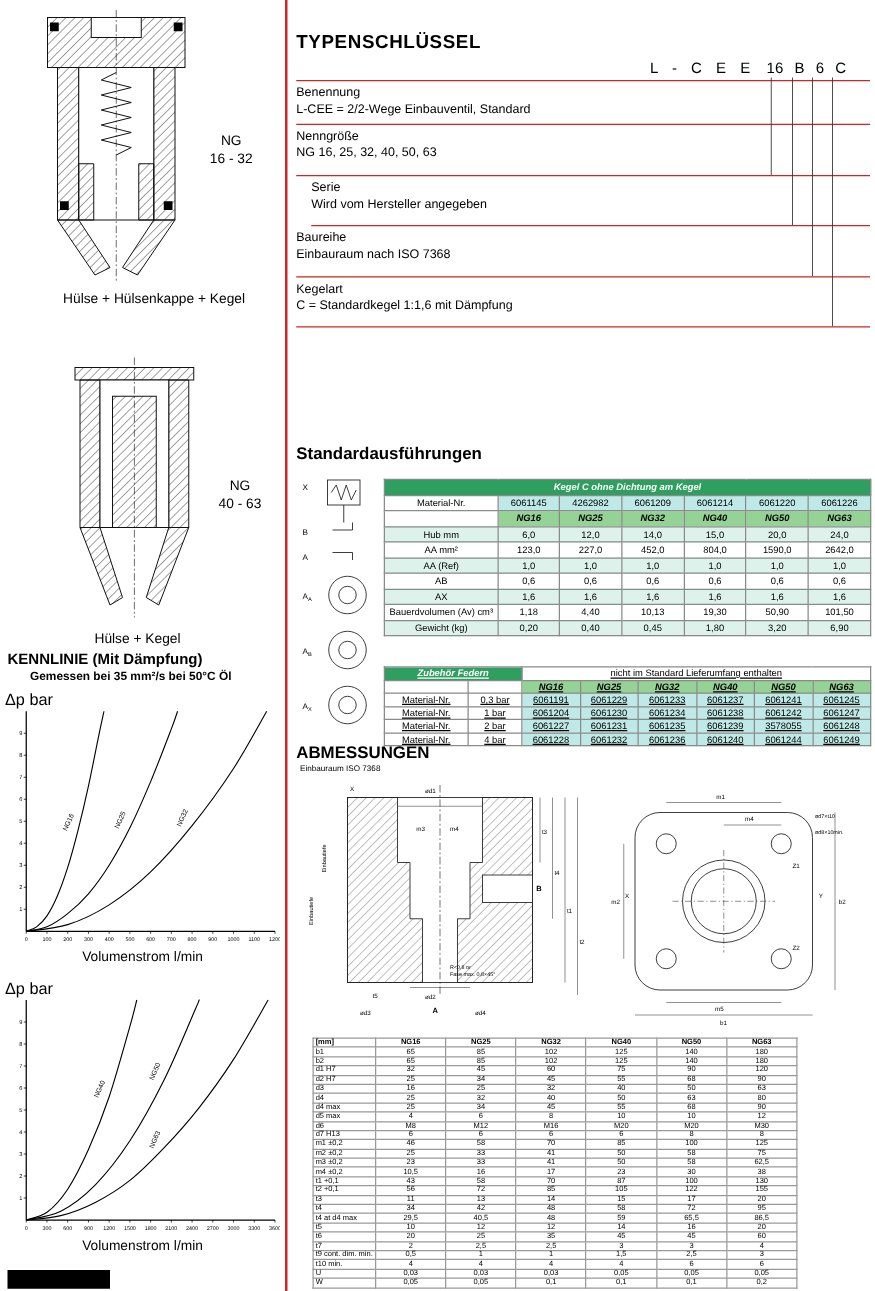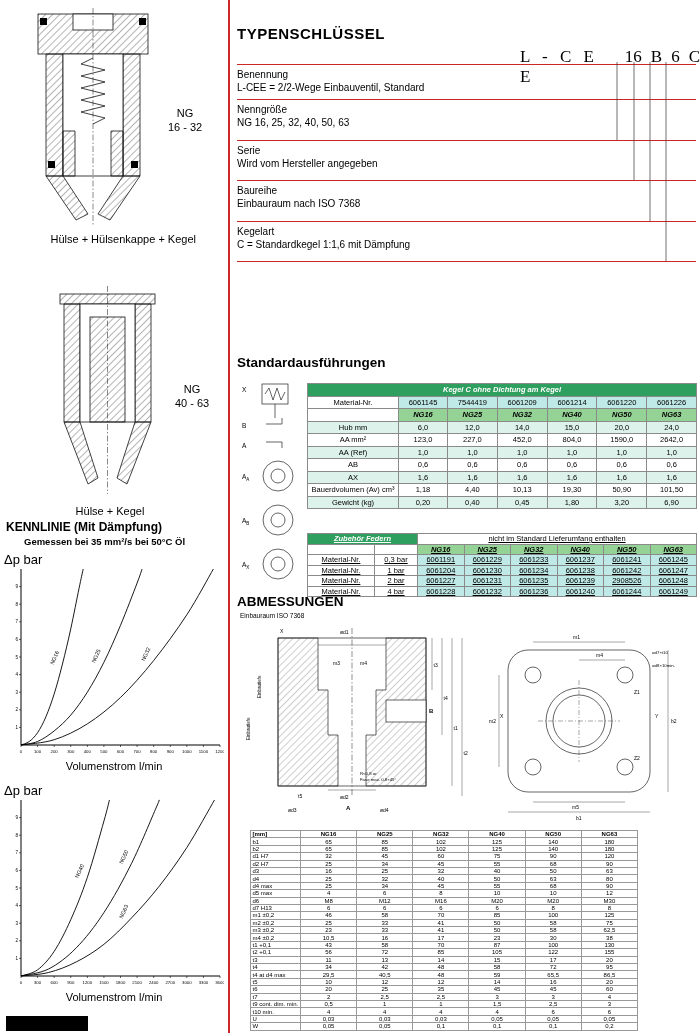--- a/index.html
+++ b/index.html
@@ -25,28 +25,28 @@
   #dp1{left:4px;top:552px;}
   #dp2{left:4px;top:783px;}
   .vol-label{width:228px;text-align:center;font-size:11px;}
   #vol1{left:0;top:760px;}
   #vol2{left:0;top:991px;}
   #chart1{left:4px;top:565px;}
   #chart2{left:4px;top:796px;}
   #footer-mark{left:6px;top:1016px;width:82px;height:15px;background:#000;}
   
   #ts-title{left:237px;top:25px;font-weight:bold;font-size:15px;letter-spacing:.5px;}
-  #type-code{left:520px;top:47px;display:flex;align-items:flex-start;font-size:17px;font-family:Liberation Serif, serif;}
+  #type-code{left:520px;top:47px;display:flex;align-items:flex-start;font-size:12px;}
   #code-base{letter-spacing:4px;}
   .code-digit{margin-left:9px;}
   #ts-sections{left:237px;top:64px;width:459px;border-top:1px solid var(--accent);}
   .ts-section{border-bottom:1px solid var(--accent);box-sizing:border-box;}
   .ts-section:nth-of-type(1){height:35px;}
   .ts-section:nth-of-type(2){height:41px;}
-  .ts-section:nth-of-type(3){height:40px;}
+  .ts-section:nth-of-type(3){height:40px;margin-left:12px;}
   .ts-section:nth-of-type(4){height:41px;}
   .ts-section:nth-of-type(5){height:40px;}
   .ts-label{font-weight:normal;font-size:10px;padding-top:4px;}
   .ts-text{font-size:10px;margin-top:2px;}
   #connectors{left:237px;top:40px;pointer-events:none;}
   #std-title{left:237px;top:355px;font-weight:bold;font-size:13.5px;}
   #symbols{left:238px;top:380px;}
   table{border-collapse:collapse;}
   #table1{left:307px;top:383px;width:390px;}
   #table2{left:307px;top:533px;width:390px;}
@@ -320,21 +320,21 @@
   </svg>
 
   <table id="table1" class="abs">
       <tbody>
         <tr>
           <td class="t1head" colspan="7">Kegel C ohne Dichtung am Kegel</td>
         </tr>
         <tr>
           <td class="lbl">Material-Nr.</td>
           <td class="cyan">6061145</td>
-          <td class="cyan">7544419</td>
+          <td class="cyan">4262982</td>
           <td class="cyan">6061209</td>
           <td class="cyan">6061214</td>
           <td class="cyan">6061220</td>
           <td class="cyan">6061226</td>
         </tr>
         <tr>
           <td class="lbl"></td>
           <td class="ngcell">NG16</td>
           <td class="ngcell">NG25</td>
           <td class="ngcell">NG32</td>
@@ -443,21 +443,21 @@
           <td class="cyan">6061242</td>
           <td class="cyan">6061247</td>
         </tr>
         <tr>
           <td class="lbl">Material-Nr.</td>
           <td class="bar">2 bar</td>
           <td class="cyan">6061227</td>
           <td class="cyan">6061231</td>
           <td class="cyan">6061235</td>
           <td class="cyan">6061239</td>
-          <td class="cyan">2908526</td>
+          <td class="cyan">3578055</td>
           <td class="cyan">6061248</td>
         </tr>
         <tr>
           <td class="lbl">Material-Nr.</td>
           <td class="bar">4 bar</td>
           <td class="cyan">6061228</td>
           <td class="cyan">6061232</td>
           <td class="cyan">6061236</td>
           <td class="cyan">6061240</td>
           <td class="cyan">6061244</td>

